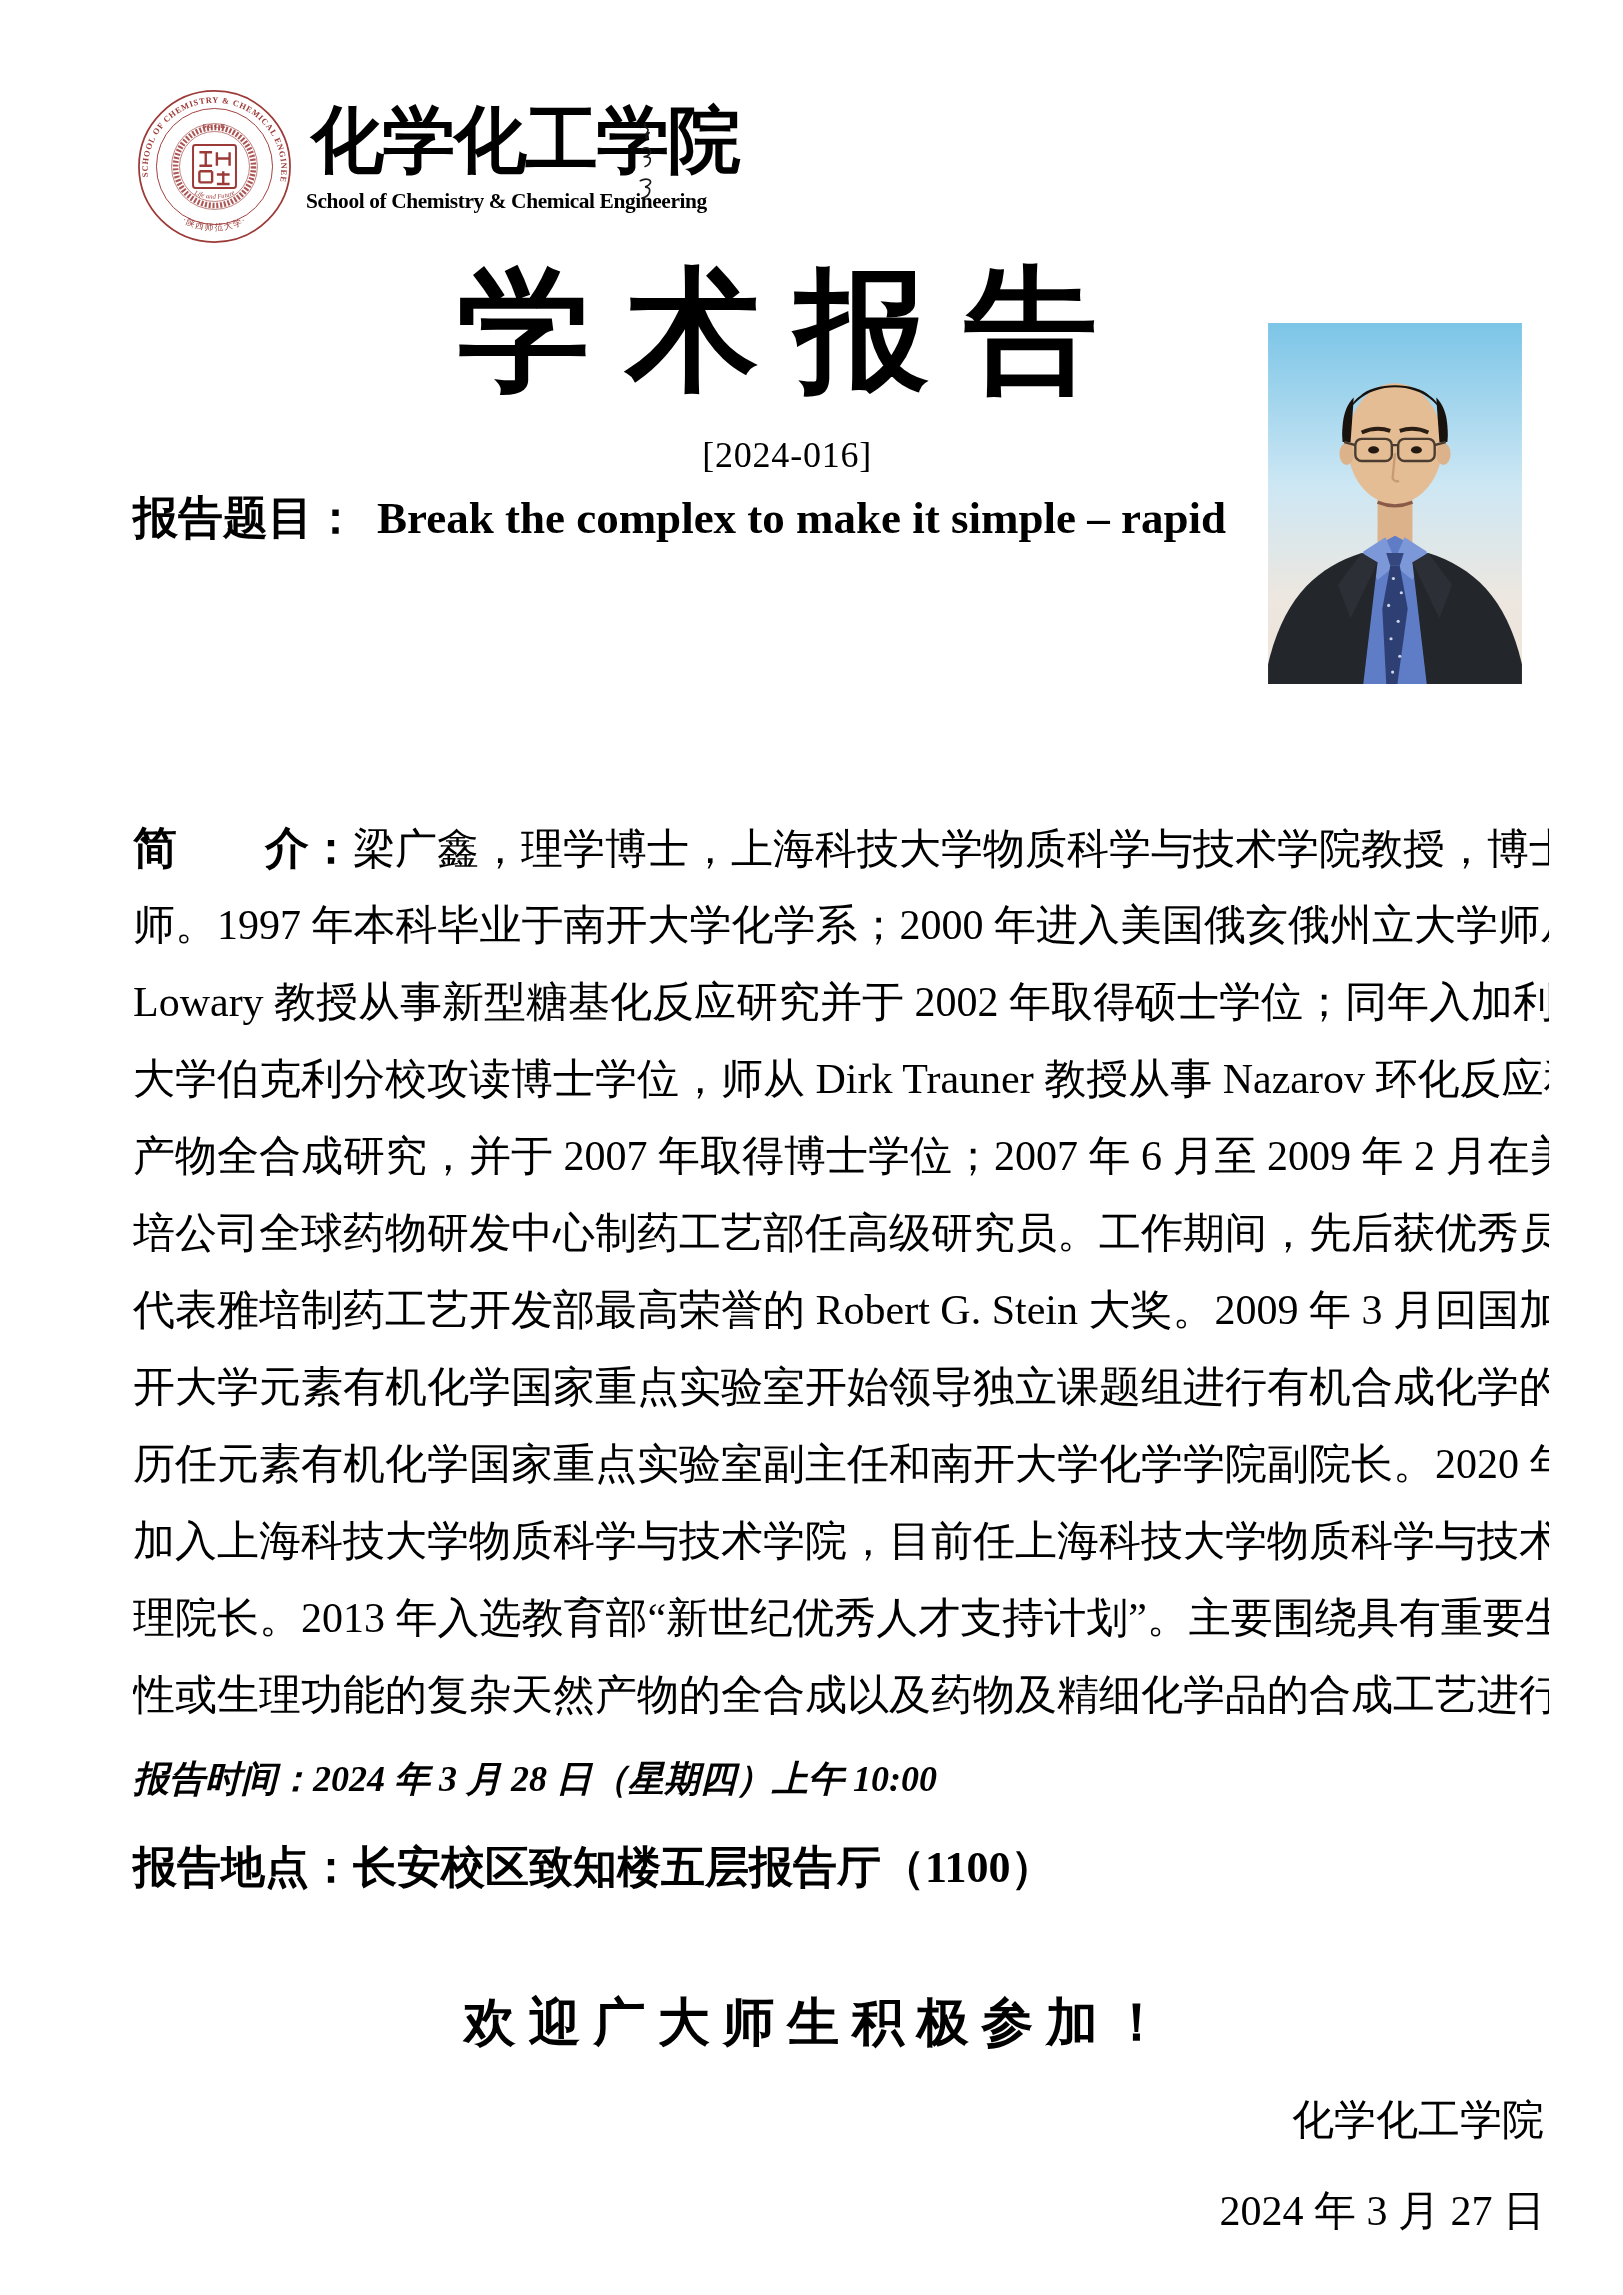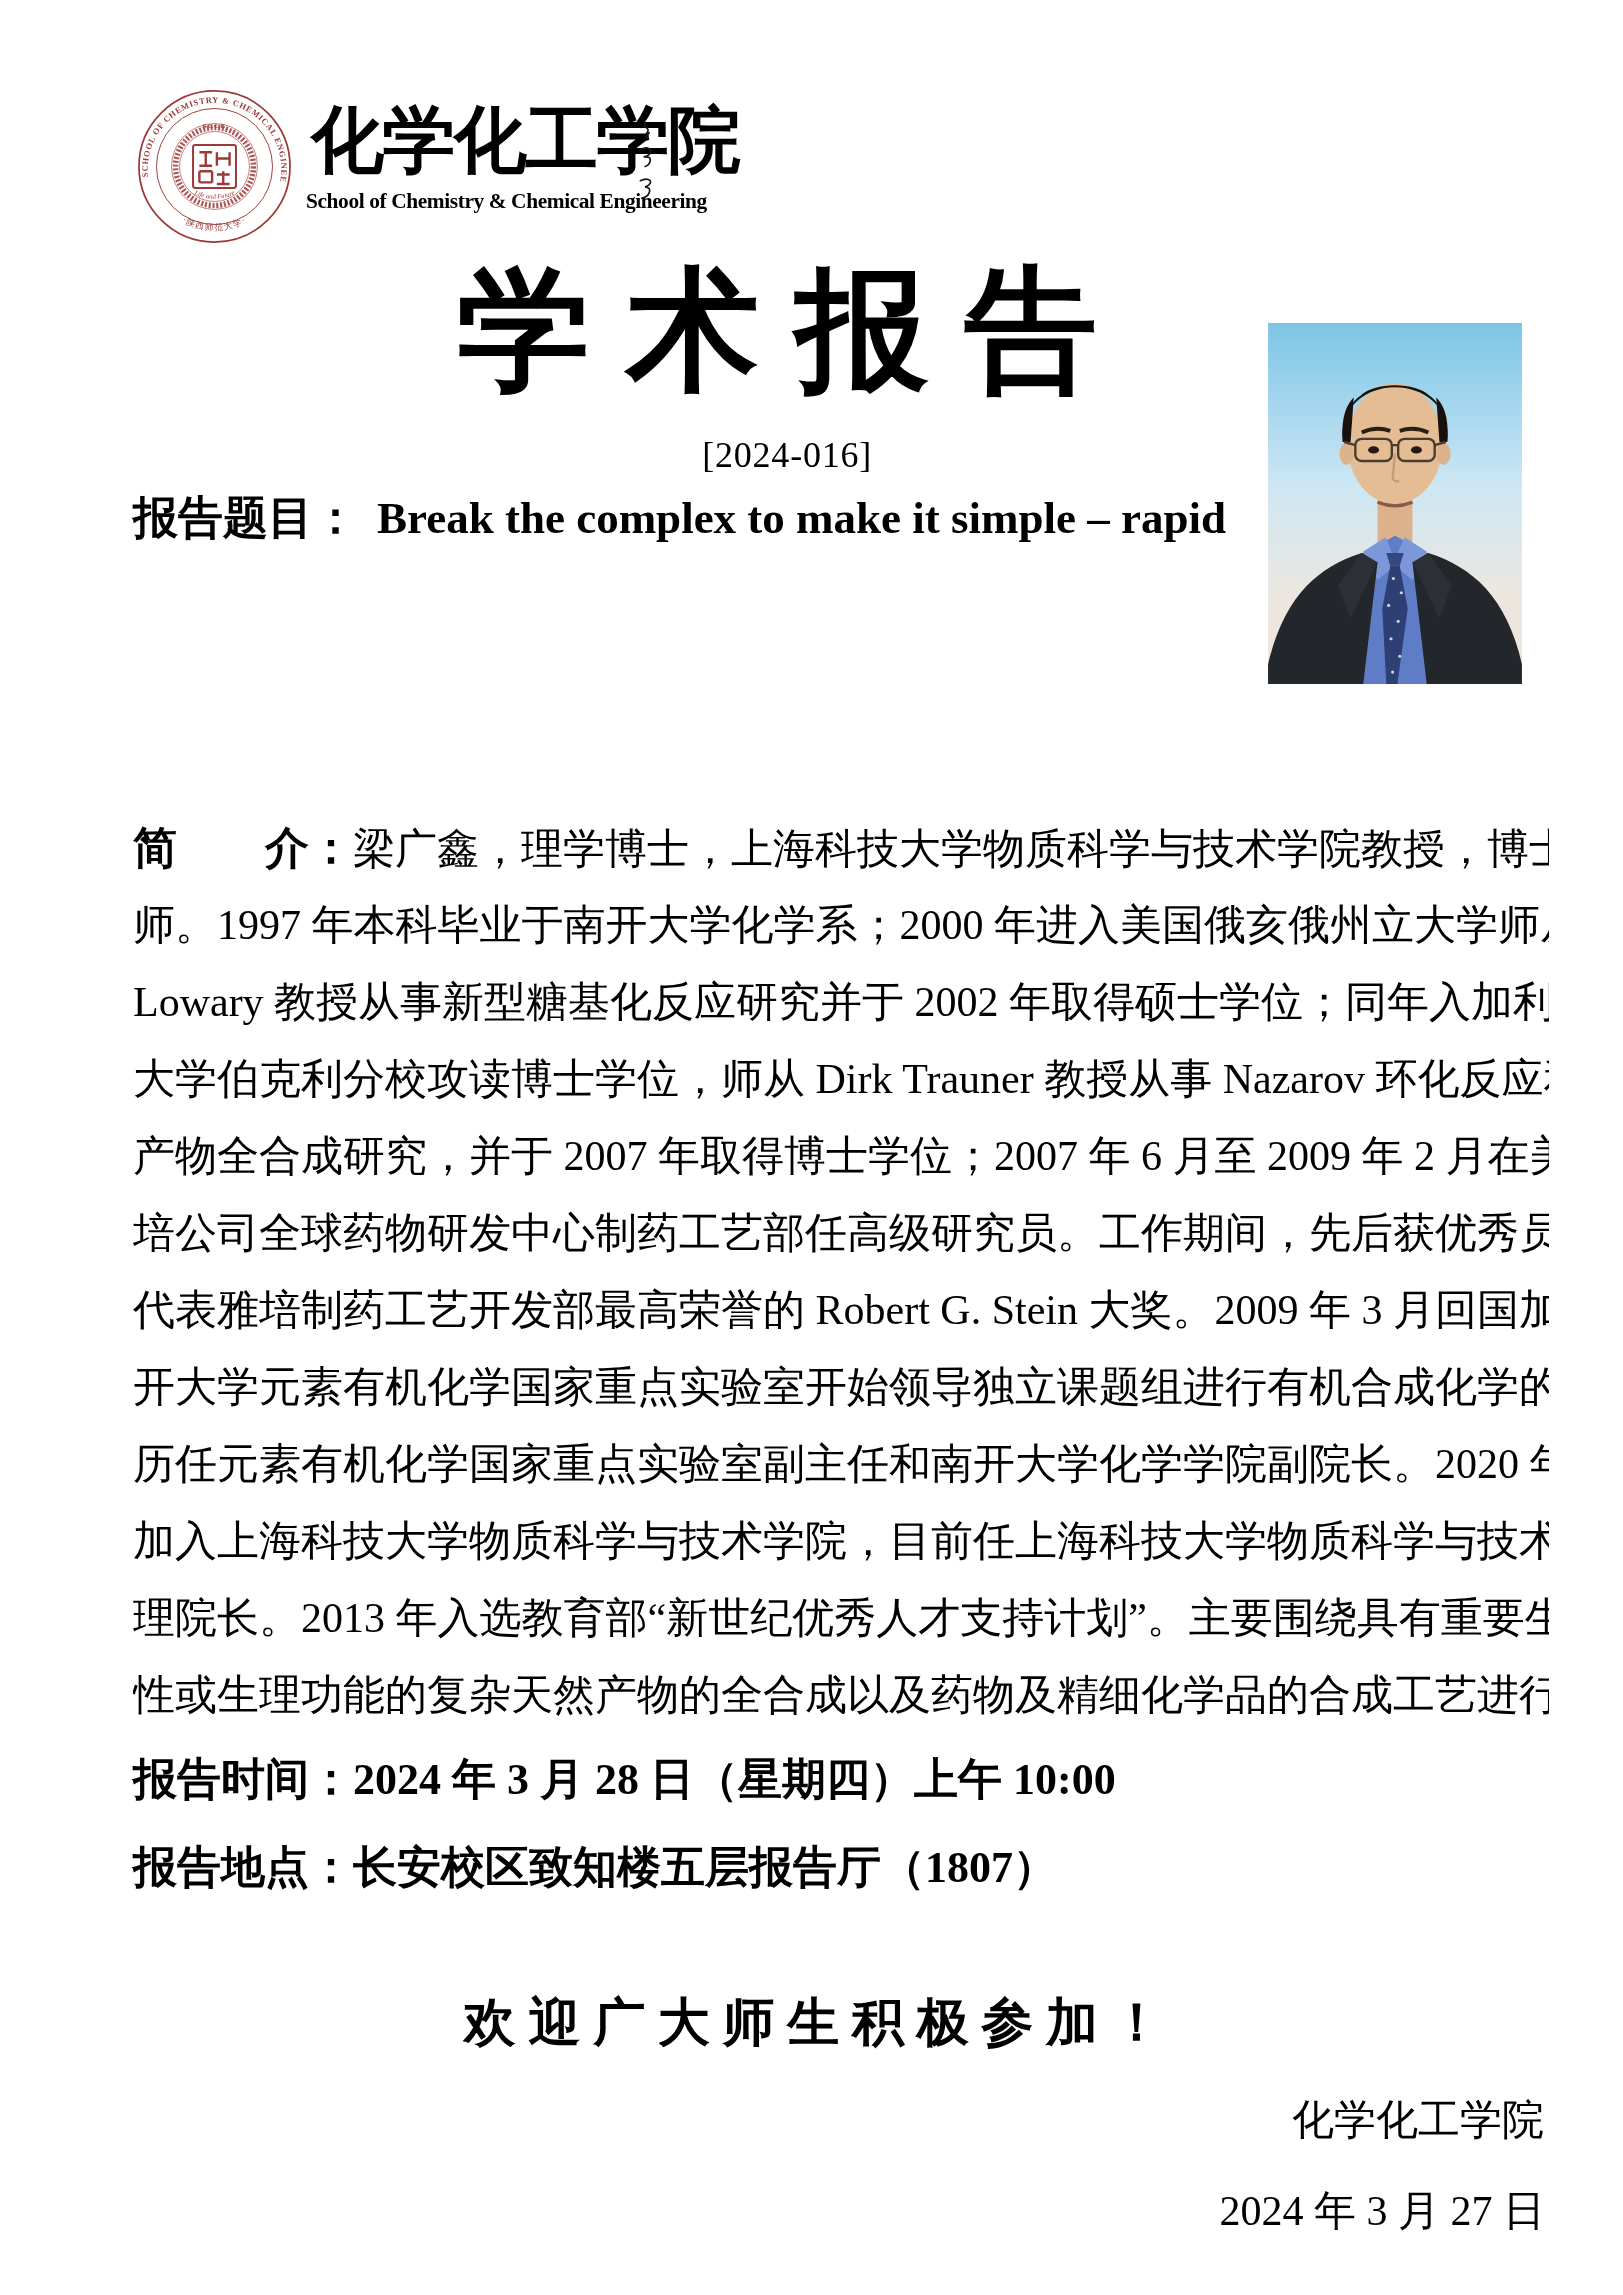--- a/index.html
+++ b/index.html
@@ -42,21 +42,21 @@
   .speaker .aff{font-weight:normal;font-size:42px;}
   .bio{
     position:absolute;left:133px;top:810px;width:1416px;
     font-size:42px;
   }
   .bio-line{
     height:77px;line-height:77px;overflow:hidden;
     text-align:justify;text-align-last:justify;white-space:nowrap;
   }
   .bio-label{font-weight:bold;font-size:44px;}
-  .when{top:1741px;font-size:44px;font-weight:bold;line-height:77px;}
+  .when{top:1741px;font-size:36px;font-weight:bold;line-height:77px;font-style:italic;}
   .where{top:1829px;font-size:44px;font-weight:bold;line-height:77px;}
   .lbl-gap{margin-right:8px;}
   
   .welcome{
     position:absolute;left:50.5%;top:1971px;transform:translateX(-50%);
     font-size:52px;font-weight:bold;letter-spacing:12.7px;
     white-space:nowrap;line-height:103px;
   }
   .footer-org{position:absolute;right:79px;top:2089px;font-size:42px;line-height:63px;}
   .footer-date{position:absolute;right:78px;top:2180px;font-size:42px;line-height:63px;}
@@ -187,21 +187,21 @@
     <div class="bio-line">历任元素有机化学国家重点实验室副主任和南开大学化学学院副院长。2020 年 1 月</div>
     <div class="bio-line">加入上海科技大学物质科学与技术学院，目前任上海科技大学物质科学与技术学院助</div>
     <div class="bio-line">理院长。2013 年入选教育部“新世纪优秀人才支持计划”。主要围绕具有重要生物活</div>
     <div class="bio-line">性或生理功能的复杂天然产物的全合成以及药物及精细化学品的合成工艺进行研究。</div>
   </div>
 
   <div class="line when">
     <span>报告时间：</span><span>2024 年 3 月 28 日（星期四）上午 10:00</span>
   </div>
   <div class="line where">
-    <span>报告地点：</span><span>长安校区致知楼五层报告厅（1807）</span>
+    <span>报告地点：</span><span>长安校区致知楼五层报告厅（1100）</span>
   </div>
 
   <div class="welcome">欢迎广大师生积极参加！</div>
 
   <div class="footer-org">化学化工学院</div>
   <div class="footer-date">2024 年 3 月 27 日</div>
 
 </div>
 
 

